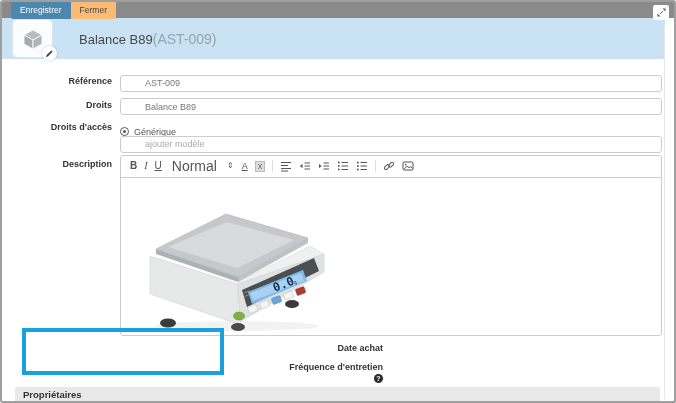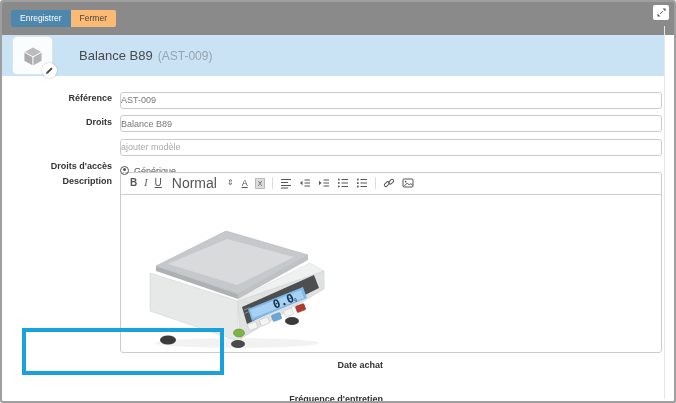--- a/index.html
+++ b/index.html
@@ -6,46 +6,46 @@
   body{
     width:676px;height:403px;position:relative;background:#fff;
     font-family:"Liberation Sans",sans-serif;-webkit-font-smoothing:antialiased;
   }
   .window{
     position:absolute;inset:0;border:2px solid #9f9f9f;border-radius:3px;
     box-sizing:border-box;background:#fff;overflow:hidden;
     box-shadow:3px 4px 6px rgba(0,0,0,.28);
   }
   
-  .topbar{height:33px;background:#8a8a8a;display:flex;align-items:center;
+  .topbar{height:16px;background:#8a8a8a;display:flex;align-items:center;
     padding:0 6px 0 9px;position:relative;}
   .tb-button{font-size:8.5px;line-height:1;padding:4.5px 9px;cursor:pointer;border:none;}
   .btn-save{background:#4d87ae;color:#fff;border-radius:2px 0 0 2px;}
   .btn-close{background:#fdba74;color:#444;border-radius:0 2px 2px 0;}
   .expand-btn{position:absolute;right:5px;top:3px;width:16px;height:15px;background:#fff;
     border-radius:2px;display:flex;align-items:center;justify-content:center;cursor:pointer;}
   
   .header{height:41px;background:#c9e2f4;margin-right:9px;display:flex;
     align-items:center;padding-left:10px;}
   .avatar{width:39px;height:37px;background:#fafcfe;border:1px solid #d9e6f1;
     border-radius:5px;position:relative;display:flex;align-items:center;justify-content:center;}
   .pencil-badge{position:absolute;right:-5px;bottom:-4px;width:15px;height:15px;background:#fff;
     border-radius:50%;display:flex;align-items:center;justify-content:center;
     box-shadow:0 0 2px rgba(0,0,0,.25);cursor:pointer;}
   .title-wrap{margin-left:26px;display:flex;align-items:baseline;}
   .page-title{font-size:13px;color:#4a4a4a;}
-  .page-code{font-size:12px;color:#95a5b1;margin-left:5px;text-align:right;}
+  .page-code{font-size:14px;color:#95a5b1;text-align:right;}
   
   .form{padding:13px 12px 0 13px;}
   .row{display:flex;margin-bottom:4px;justify-content:center;}
   .lbl{width:97px;min-width:97px;text-align:right;font-size:9px;font-weight:bold;
     color:#333;padding:4px 8px 0 0;box-sizing:content-box;}
   .ctrl{flex:1;}
   input.txt{height:17px;box-sizing:border-box;border:1px solid #ccc;border-radius:3px;
-    font-size:9px;color:#777;padding:0 0;width:100%;font-family:inherit;background:#fff;outline:none;}
+    font-size:9px;color:#777;padding:0 24px;width:100%;font-family:inherit;background:#fff;outline:none;}
   input.txt::placeholder{color:#aaa;}
   .w-ref{width:160px;}
   .w-model{width:178px;}
   .radio-row{padding-top:2px;height:12px;margin-bottom:0;}
   .radio{width:9px;height:9px;border:1.5px solid #555;border-radius:50%;display:inline-block;
     position:relative;box-sizing:border-box;vertical-align:-1px;cursor:pointer;}
   .radio::after{content:"";position:absolute;left:1.5px;top:1.5px;width:3px;height:3px;
     border-radius:50%;background:#555;}
   .radio-lbl{font-size:9px;color:#555;margin-left:5px;}
   .help-icon{display:inline-flex;width:9px;height:9px;border-radius:50%;background:#2b2b2b;
@@ -59,21 +59,21 @@
   .tb-bold{font-weight:700;}
   .tb-italic{font-style:italic;font-family:"Liberation Serif",serif;}
   .tb-underline{text-decoration:underline;}
   .tb-normal{font-size:14px;color:#555;margin:0 3px;}
   .tb-size{font-size:8px;margin-right:1px;}
   .tb-color{font-size:9px;text-decoration:underline;}
   .tb-bg{font-size:7px;background:#ddd;border:1px solid #bbb;padding:1px 2px;color:#555;}
   .tb-sep{width:1px;height:12px;background:#ddd;}
   .ql-content{height:157px;padding:16px 0 0 21px;box-sizing:border-box;cursor:text;}
   
-  .row-date{margin-bottom:20px;gap:36px;}
+  .row-date{margin-bottom:5px;gap:36px;}
   .owners-bar{margin:3px 14px 0 13px;height:16px;background:#e9e9e9;border-radius:2px;
     display:flex;align-items:center;padding-left:8px;font-size:9.5px;font-weight:bold;
     color:#333;gap:5px;cursor:pointer;}
   .annotation-box{position:absolute;left:20px;top:326px;width:202px;height:47px;
     border:4px solid #18a1dc;box-sizing:border-box;pointer-events:none;z-index:6;}
   .right-divider{position:absolute;right:9px;top:24px;bottom:2px;width:1px;background:#e6e6e6;}
   svg{display:block;}
 </style>
 </head>
 <body>
@@ -120,31 +120,31 @@
       </div>
     </div>
 
     <div class="row">
       <div class="lbl">Droits</div>
       <div class="ctrl">
         <input class="txt" type="text" value="Balance B89" style="">
       </div>
     </div>
 
+    <div class="row radio-row">
+      <div class="lbl" style="padding-top:1px;">Droits d'accès</div>
+      <div class="ctrl">
+        <span class="radio"></span><span class="radio-lbl">Générique</span>
+      </div>
+    </div>
+
     <div class="row" style="margin-bottom:2px;">
       <div class="lbl"></div>
       <div class="ctrl">
         <input class="txt w-model" type="text" placeholder="ajouter modèle" style="">
-      </div>
-    </div>
-
-    <div class="row radio-row">
-      <div class="lbl" style="padding-top:1px;">Droits d'accès</div>
-      <div class="ctrl">
-        <span class="radio"></span><span class="radio-lbl">Générique</span>
       </div>
     </div>
 
     <div class="row" style="margin-bottom:3px;">
       <div class="lbl">Description</div>
       <div class="ctrl">
         <div class="editor">
           <div class="ql-toolbar">
             <span class="tb-item tb-bold">B</span>
             <span class="tb-item tb-italic">I</span>

